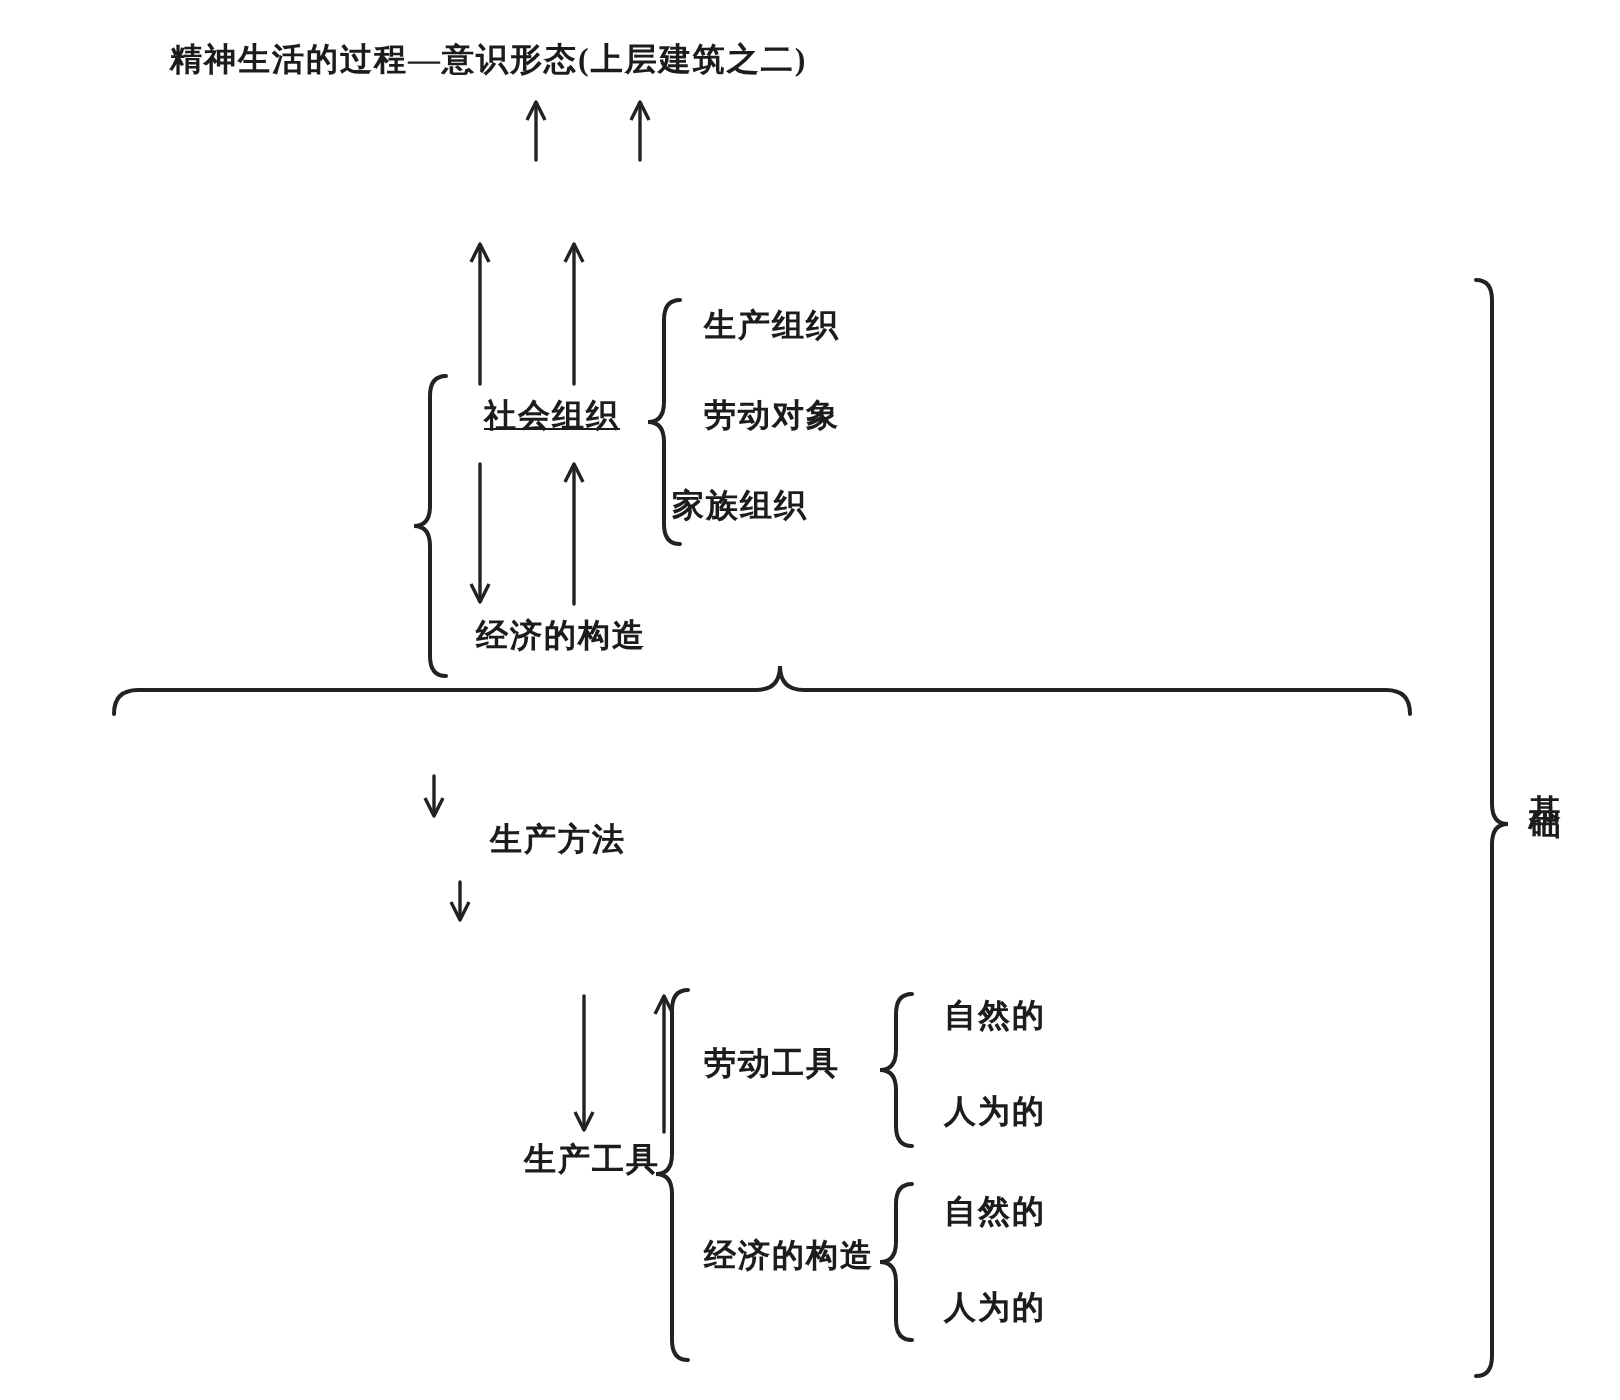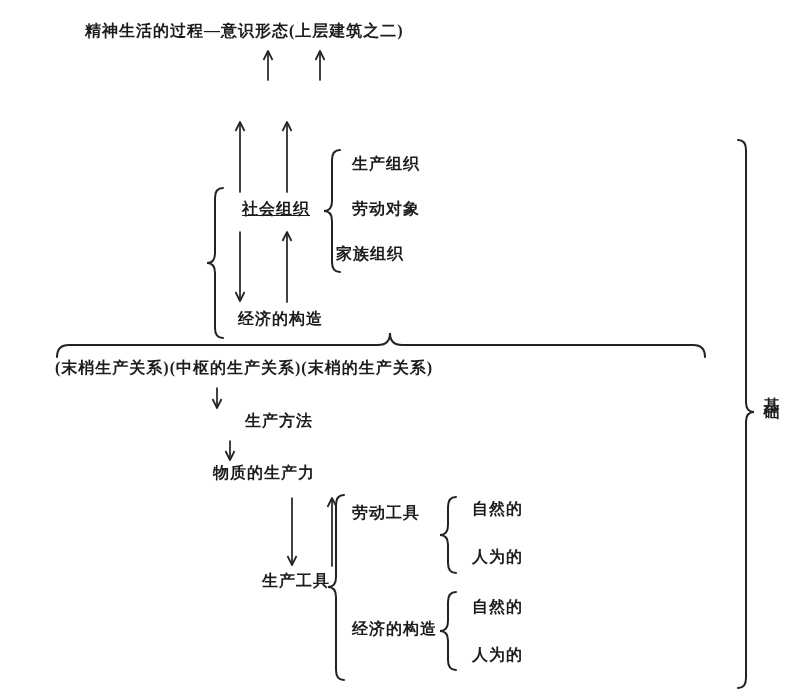--- a/index.html
+++ b/index.html
@@ -107,29 +107,27 @@
   <div class="t" style="left:242px;top:200px;text-decoration:underline;">社会组织</div>
 
   <div class="t" style="left:352px;top:155px;">生产组织</div>
 
   <div class="t" style="left:352px;top:200px;">劳动对象</div>
 
   <div class="t" style="left:336px;top:245px;">家族组织</div>
 
   <div class="t" style="left:238px;top:310px;">经济的构造</div>
 
-  <div class="t" style="left:55px;top:359px;">(末梢生产关系)(中枢的生产关系)(末梢的生产关系)</div>
 
   <div class="t" style="left:245px;top:412px;">生产方法</div>
 
-  <div class="t" style="left:213px;top:464px;">物质的生产力</div>
 
   <div class="t" style="left:246px;top:572px;margin-left:16px;">生产工具</div>
 
-  <div class="t" style="left:352px;top:504px;">劳动工具</div>
+  <div class="t" style="left:352px;top:524px;">劳动工具</div>
 
   <div class="t" style="left:472px;top:500px;">自然的</div>
 
   <div class="t" style="left:472px;top:548px;">人为的</div>
 
   <div class="t" style="left:352px;top:620px;">经济的构造</div>
 
   <div class="t" style="left:472px;top:598px;">自然的</div>
 
   <div class="t" style="left:472px;top:646px;">人为的</div>

